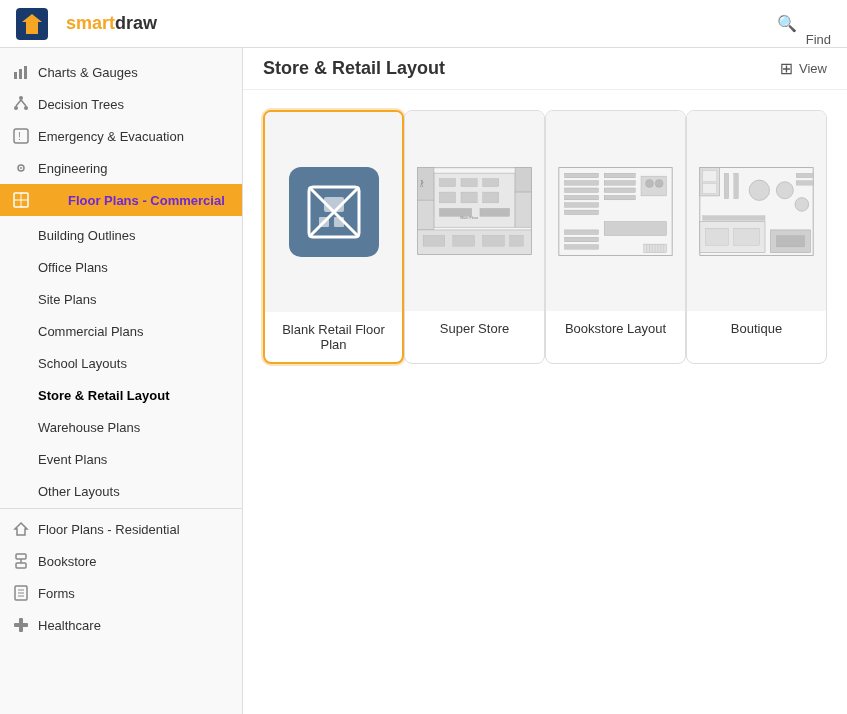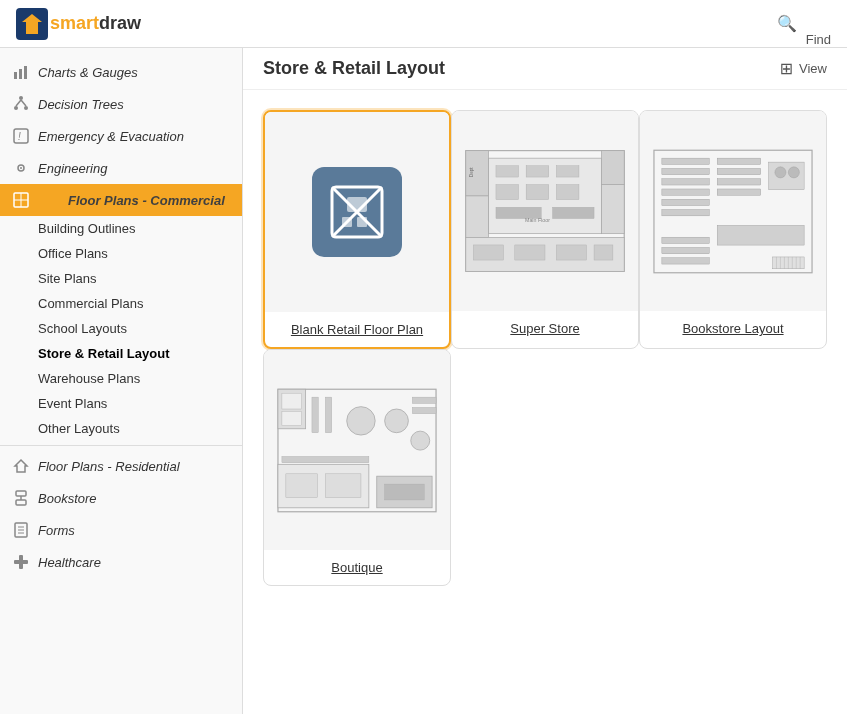--- a/index.html
+++ b/index.html
@@ -11,21 +11,21 @@
       align-items: center;
       height: 48px;
       background: #fff;
       border-bottom: 1px solid #ddd;
       padding: 0 16px;
       flex-shrink: 0;
     }
     .logo-area {
       display: flex;
       align-items: center;
-      gap: 2px;
+      gap: 18px;
     }
     .logo-icon {
       width: 32px;
       height: 32px;
     }
     .logo-text {
       font-size: 18px;
       font-weight: bold;
       color: #333;
     }
@@ -67,44 +67,44 @@
       padding: 8px 0;
     }
     .sidebar-item {
       display: flex;
       align-items: center;
       padding: 7px 12px;
       cursor: pointer;
       gap: 8px;
       color: #333;
       font-size: 13px;
-      font-style: italic;
     }
     .sidebar-item.active {
       background: #f5a623;
-      color: #404040;
+      color: #6d28d9;
       font-weight: bold;
       gap: 38px;
     }
     .sidebar-item.active .sidebar-icon { color: #fff; }
     .sidebar-icon {
       width: 18px;
       height: 18px;
       flex-shrink: 0;
       display: flex;
       align-items: center;
       justify-content: center;
       color: #666;
       font-size: 14px;
     }
     .sidebar-sub {
       padding: 5px 12px 5px 38px;
       cursor: pointer;
       font-size: 13px;
       color: #333;
+      margin-top: 7px;
     }
     .sidebar-sub.active-sub { font-weight: bold; color: #000; }
 
     
     .sidebar-divider { height: 1px; background: #ddd; margin: 4px 0; }
 
     
     .main-content {
       flex: 1;
       overflow-y: auto;
@@ -132,24 +132,23 @@
       color: #555;
       font-size: 13px;
     }
     .grid-icon {
       font-size: 16px;
     }
 
     
     .cards-grid {
       display: grid;
-      grid-template-columns: repeat(3, 1fr);
+      grid-template-columns: repeat(4, 1fr);
       gap: 0;
       padding: 20px;
-      text-decoration: underline;
     }
     .card {
       border: 1px solid #ddd;
       border-radius: 8px;
       overflow: hidden;
       cursor: pointer;
       background: #fff;
       display: flex;
       flex-direction: column;
       align-items: center;

